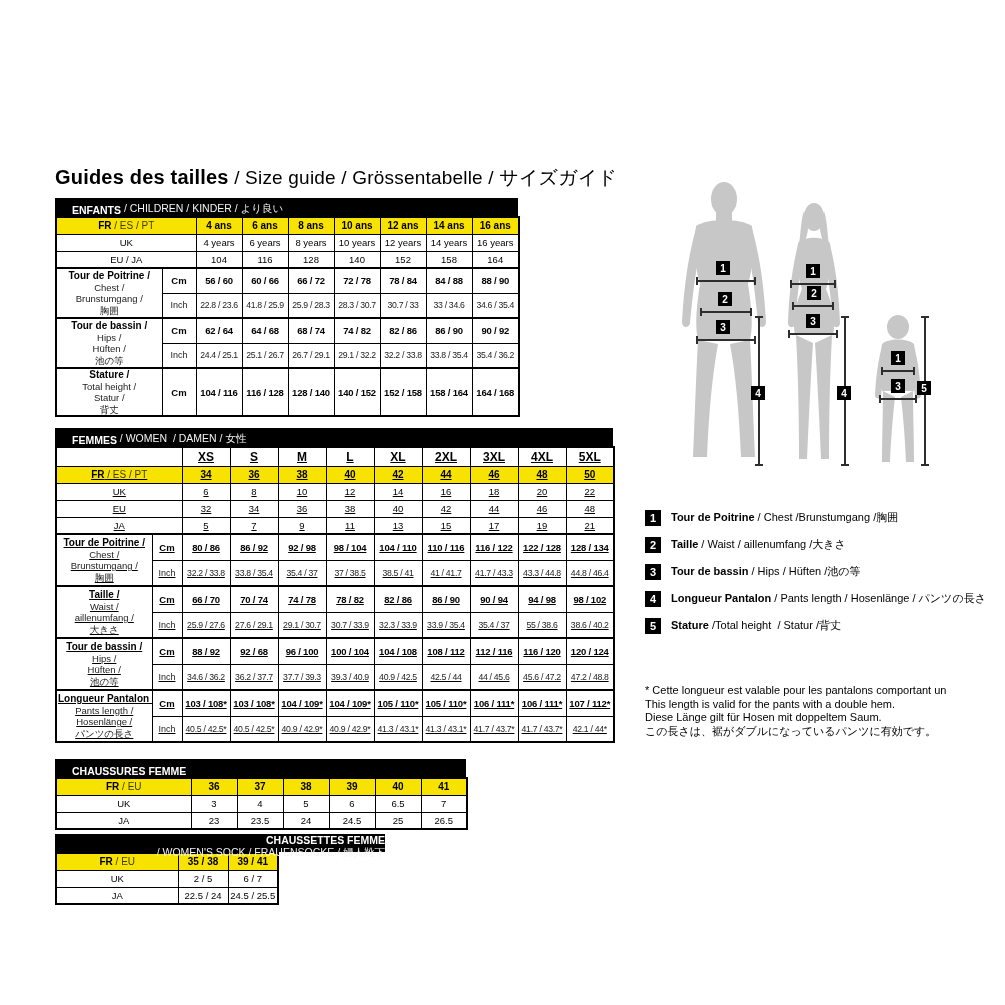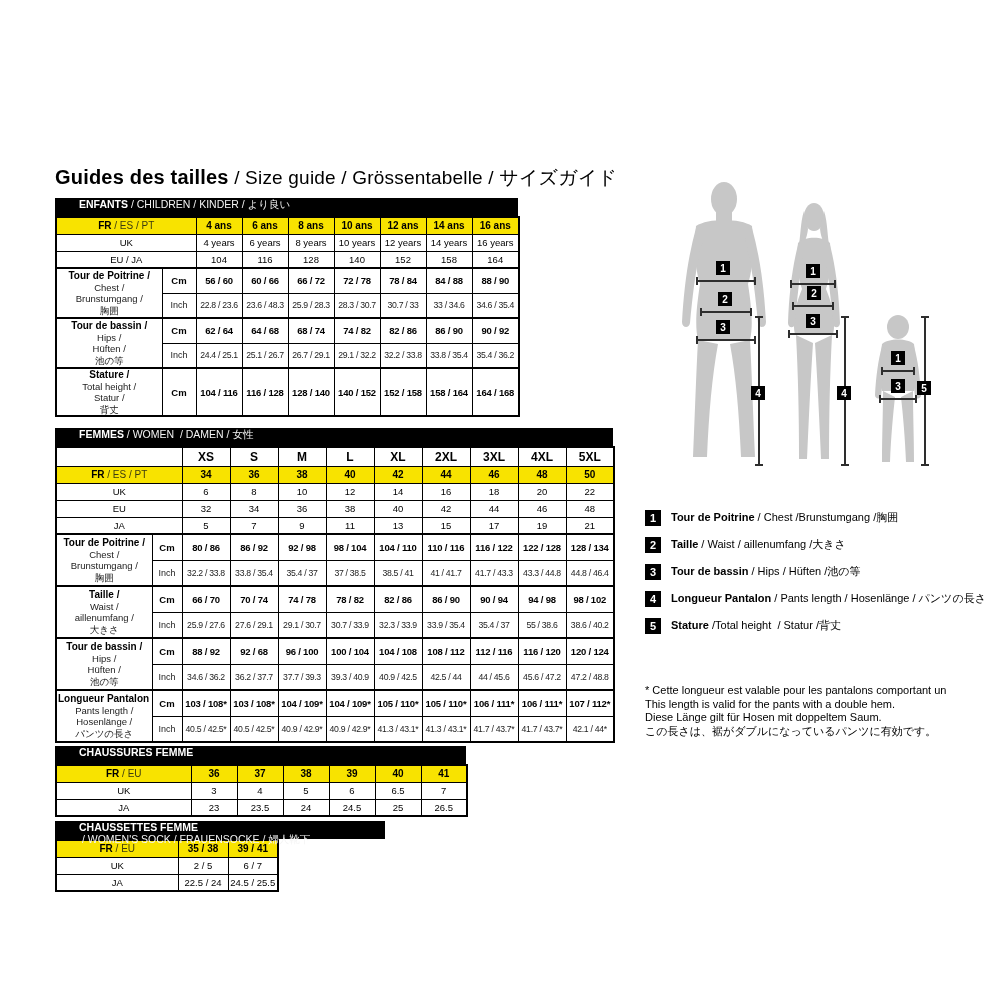--- a/index.html
+++ b/index.html
@@ -7,25 +7,25 @@
     width:1005px;height:1005px;background:#ffffff;position:relative;
     font-family:"Liberation Sans", sans-serif;color:#000;
   }
   
   .title{position:absolute;left:55px;top:165px;font-size:19px;letter-spacing:.2px;}
   .title .b{font-weight:bold;font-size:20px;}
   
   .tables{position:absolute;left:55px;top:198px;}
   .tblock{margin:0;}
   #children-table{margin-bottom:11px;}
-  #women-table{margin-bottom:3px;}
+  #women-table{margin-bottom:16px;text-decoration:underline;}
   #shoes-table{margin-bottom:4px;}
   .tbl-header{
-    background:#000;color:#fff;height:18px;display:flex;align-items:flex-start;
-    padding-left:24px;box-sizing:border-box;font-size:10.5px;white-space:pre;
+    background:#000;color:#fff;height:18px;display:flex;align-items:flex-end;
+    padding-left:17px;box-sizing:border-box;font-size:10.5px;white-space:pre;
   }
   .tbl-header .hb{font-weight:bold;}
   .tbl-header .hr{font-weight:normal;color:#f4f4f4;}
   table.sg{border-collapse:collapse;table-layout:fixed;border:2px solid #000;background:#fff;}
   table.sg td{
     border:1px solid #000;padding:0 1px;text-align:center;font-size:9.5px;
     height:17px;white-space:nowrap;overflow:hidden;box-sizing:border-box;
   }
   td.lbl{text-align:left;padding-left:6px;}
   tr.letters td{font-weight:bold;font-size:12px;height:19px;}
@@ -129,21 +129,21 @@
             <td class="val">60 / 66</td>
             <td class="val">66 / 72</td>
             <td class="val">72 / 78</td>
             <td class="val">78 / 84</td>
             <td class="val">84 / 88</td>
             <td class="val">88 / 90</td>
           </tr>
           <tr class="inchrow" style="height: 25px;">
             <td class="unit inch">Inch</td>
             <td class="val">22.8 / 23.6</td>
-            <td class="val">23.6 / 48.3</td>
+            <td class="val">41.8 / 25.9</td>
             <td class="val">25.9 / 28.3</td>
             <td class="val">28.3 / 30.7</td>
             <td class="val">30.7 / 33</td>
             <td class="val">33 / 34.6</td>
             <td class="val">34.6 / 35.4</td>
           </tr>
           <tr class="cmrow msep" style="height: 25px;">
             <td class="lbl mlabel" rowspan="2">
               <div class="b">Tour de bassin /</div>
               <div>Hips /</div>

